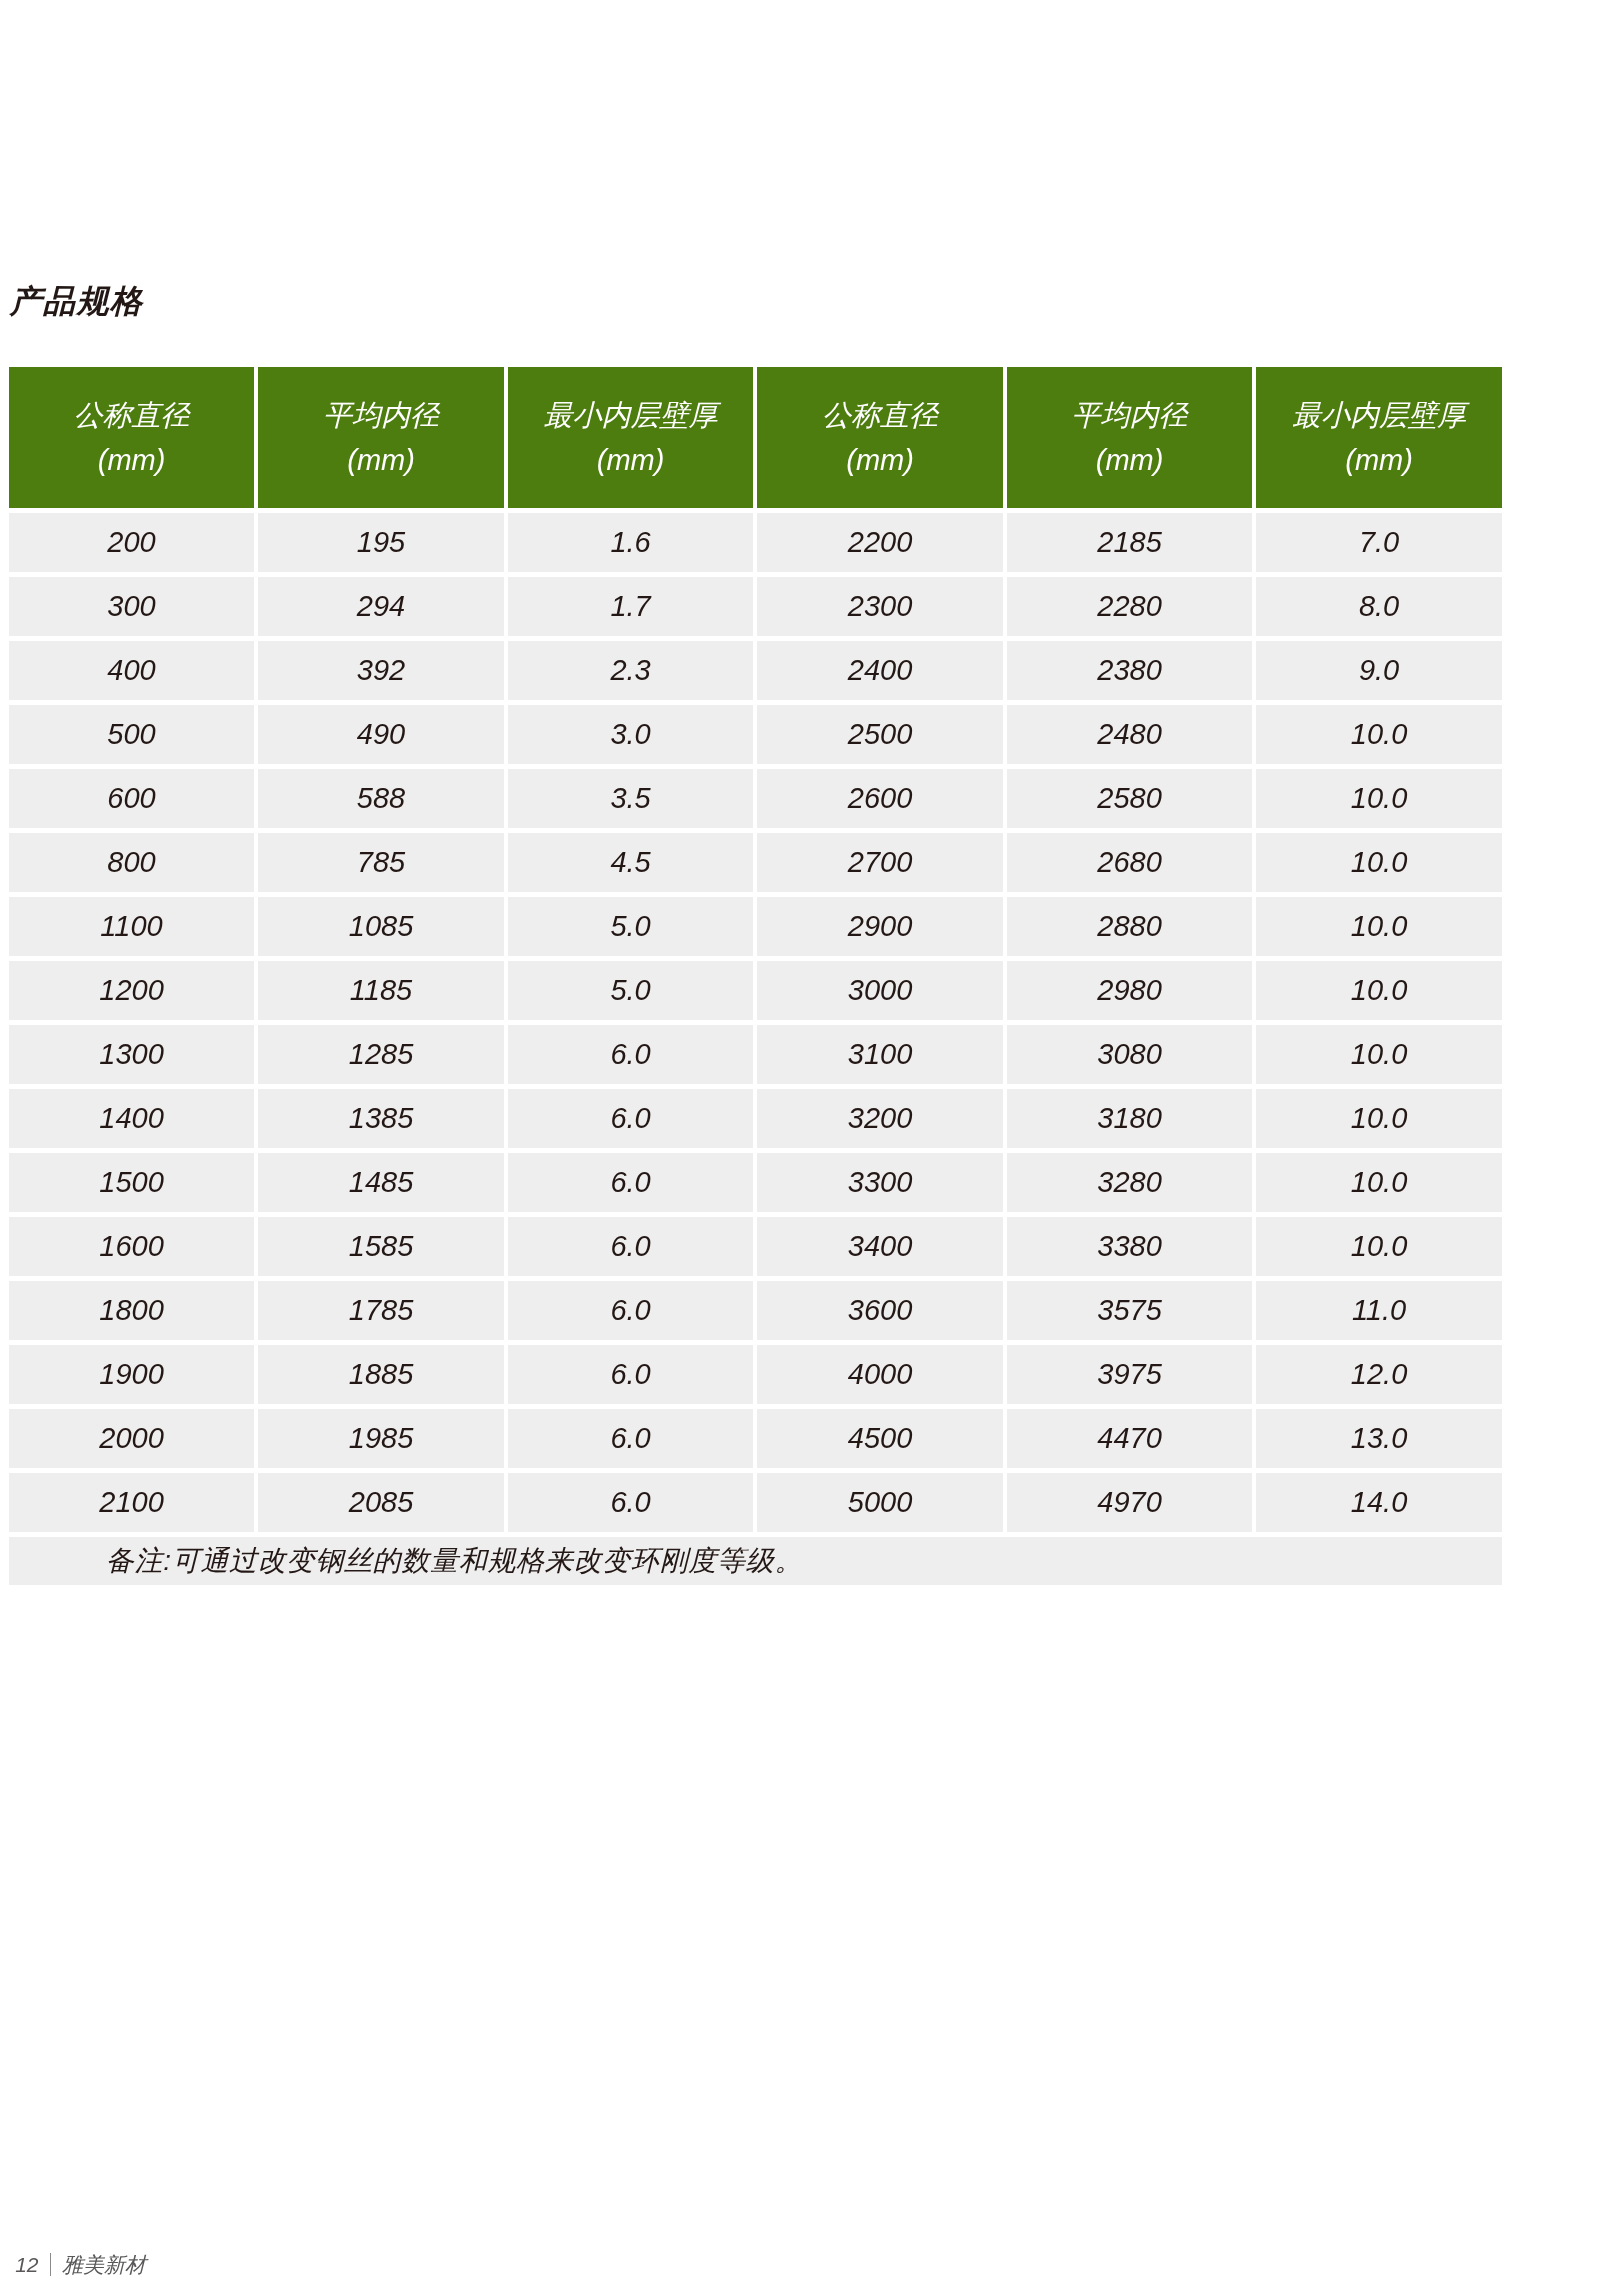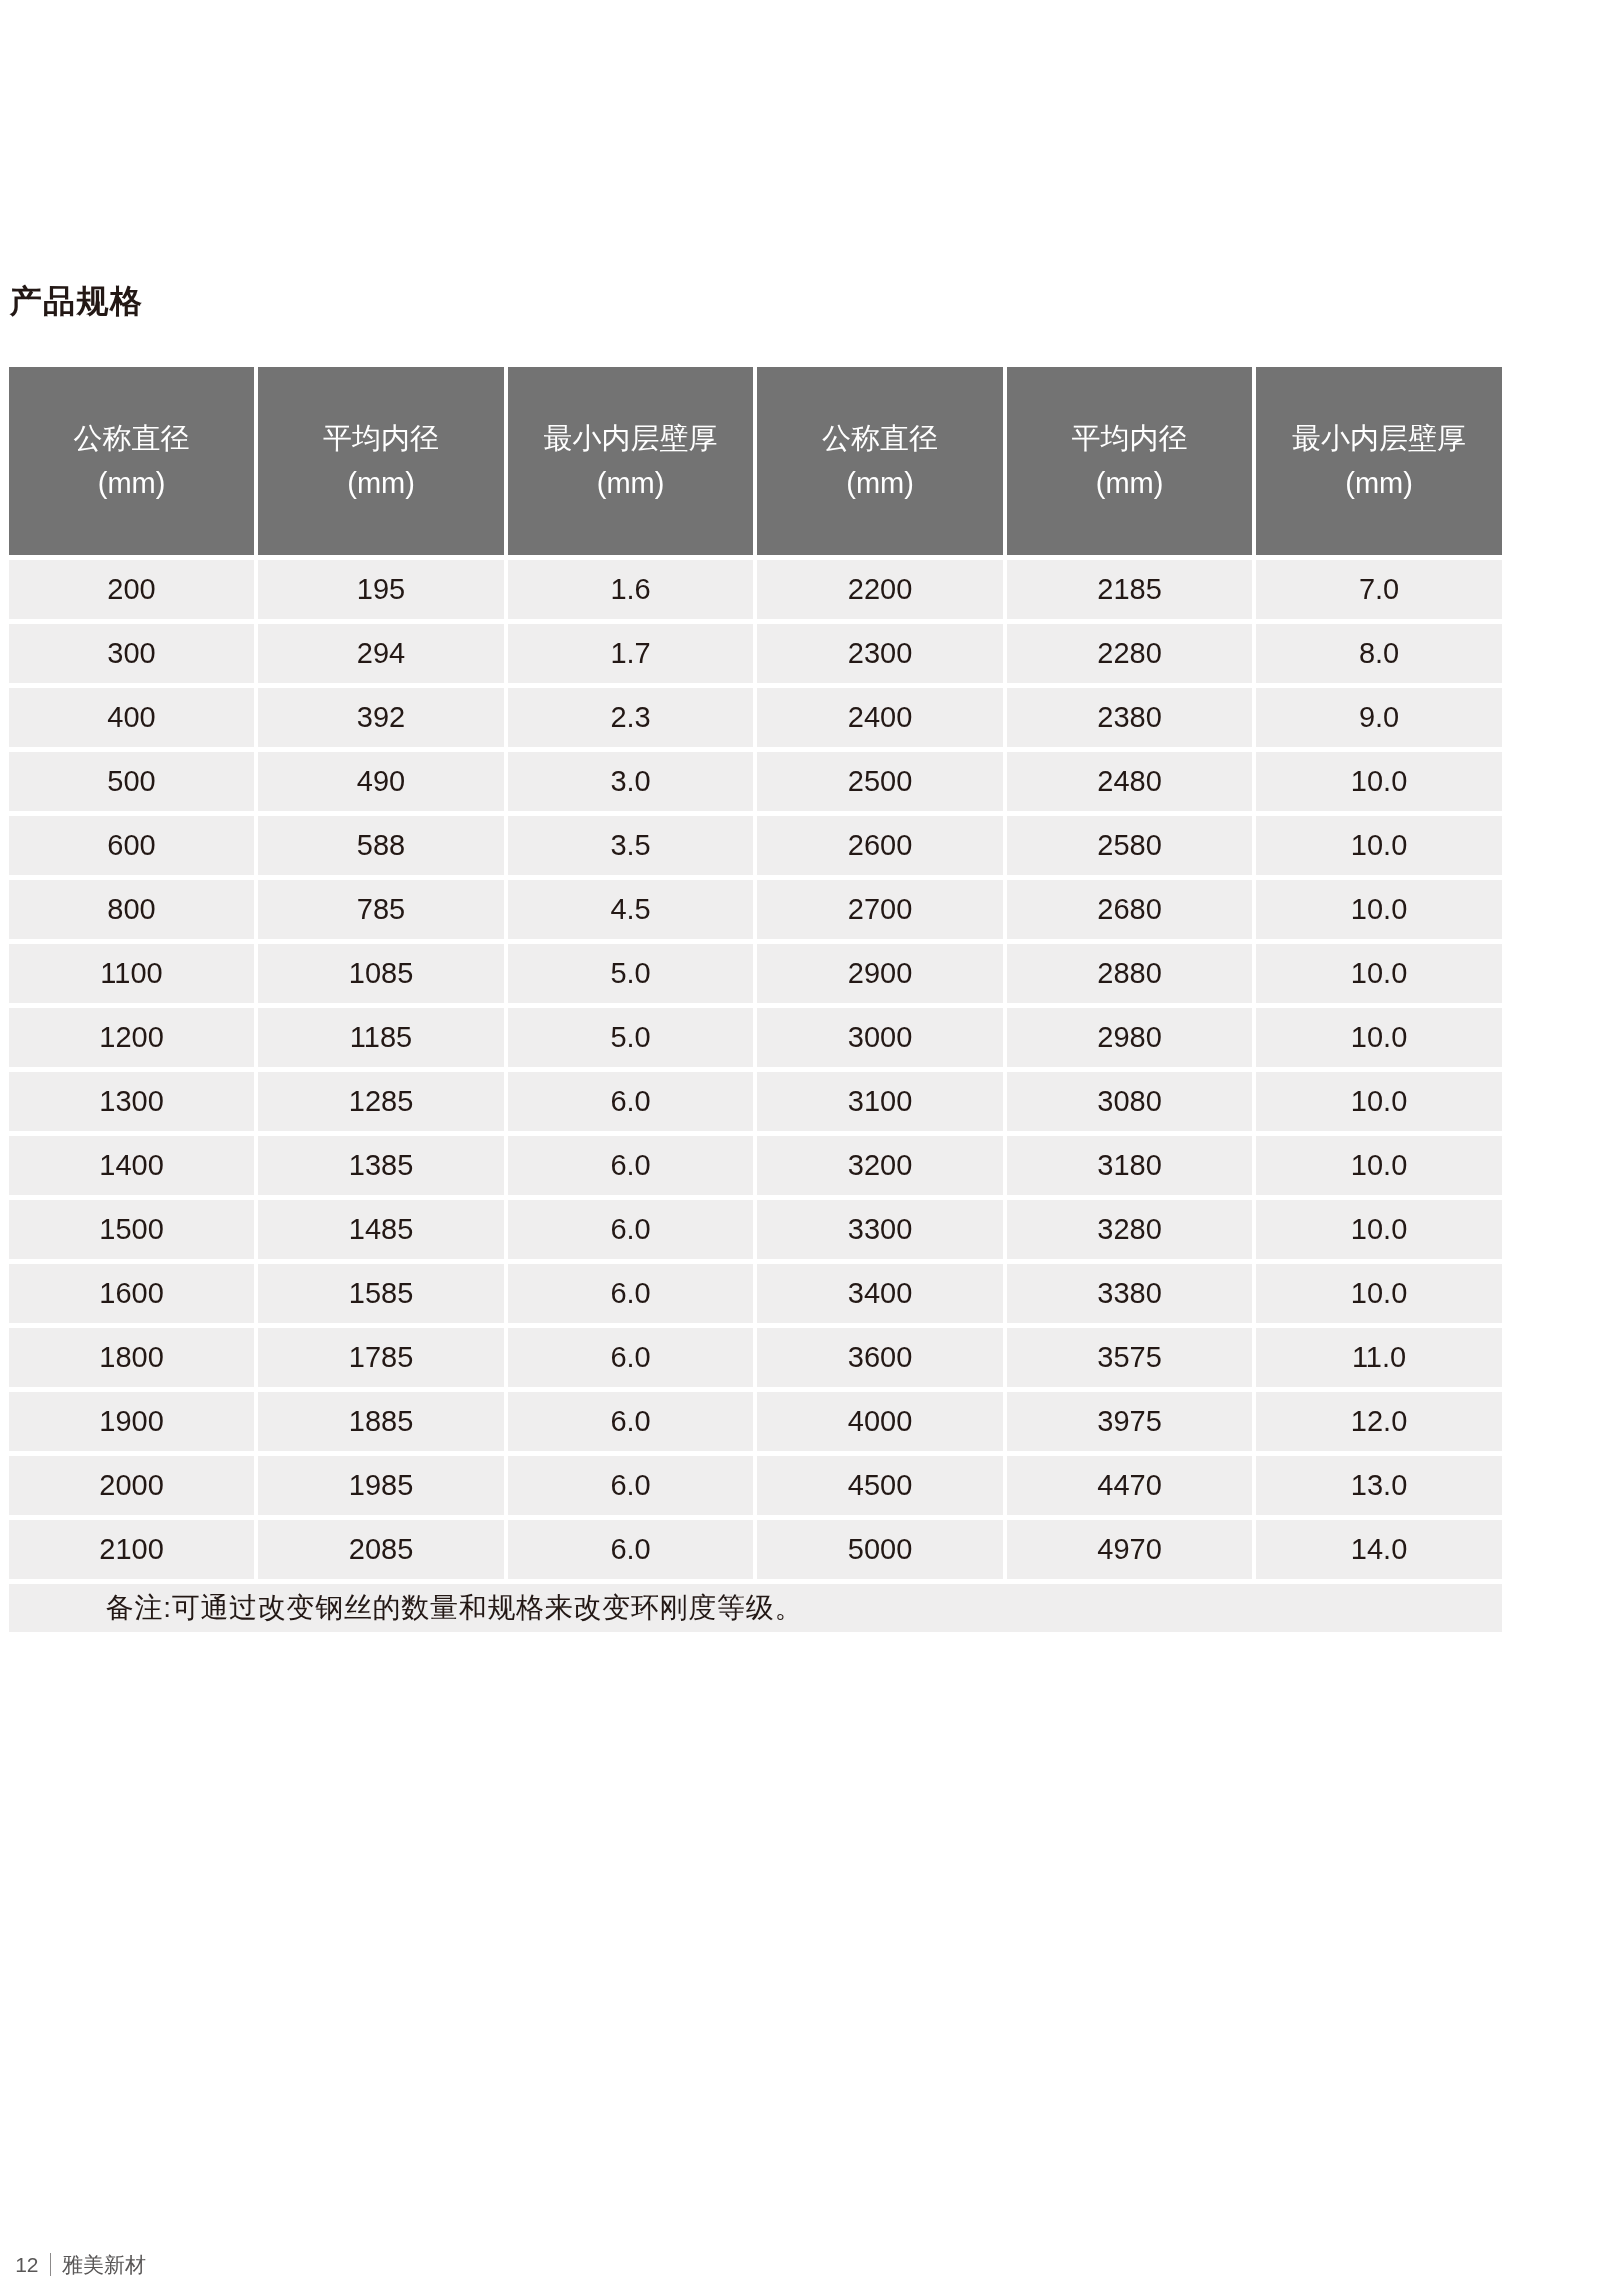--- a/index.html
+++ b/index.html
@@ -11,20 +11,21 @@
     width: 1618px;
     height: 2284px;
     font-family: "Liberation Sans", "DejaVu Sans", sans-serif;
   }
   .page {
     position: relative;
     width: 1618px;
     height: 2284px;
     background: #ffffff;
     overflow: hidden;
+    font-style: italic;
   }
   .title {
     position: absolute;
     left: 9.7px;
     top: 280px;
     margin: 0;
     font-size: 32px;
     font-weight: 700;
     letter-spacing: 1.4px;
     color: #231815;
@@ -32,23 +33,23 @@
   table.spec-table {
     position: absolute;
     left: 4.8px;
     top: 362px;
     width: 1501px;
     table-layout: fixed;
     border-collapse: separate;
     border-spacing: 4.2px 5.5px;
   }
   table.spec-table th {
-    background: #737373;
+    background: #4d7c0f;
     color: #ffffff;
-    height: 188px;
+    height: 141px;
     font-size: 29px;
     font-weight: 400;
     text-align: center;
     vertical-align: middle;
     line-height: 1.55;
     padding: 0;
   }
   table.spec-table td {
     background: #efeeee;
     color: #231815;

